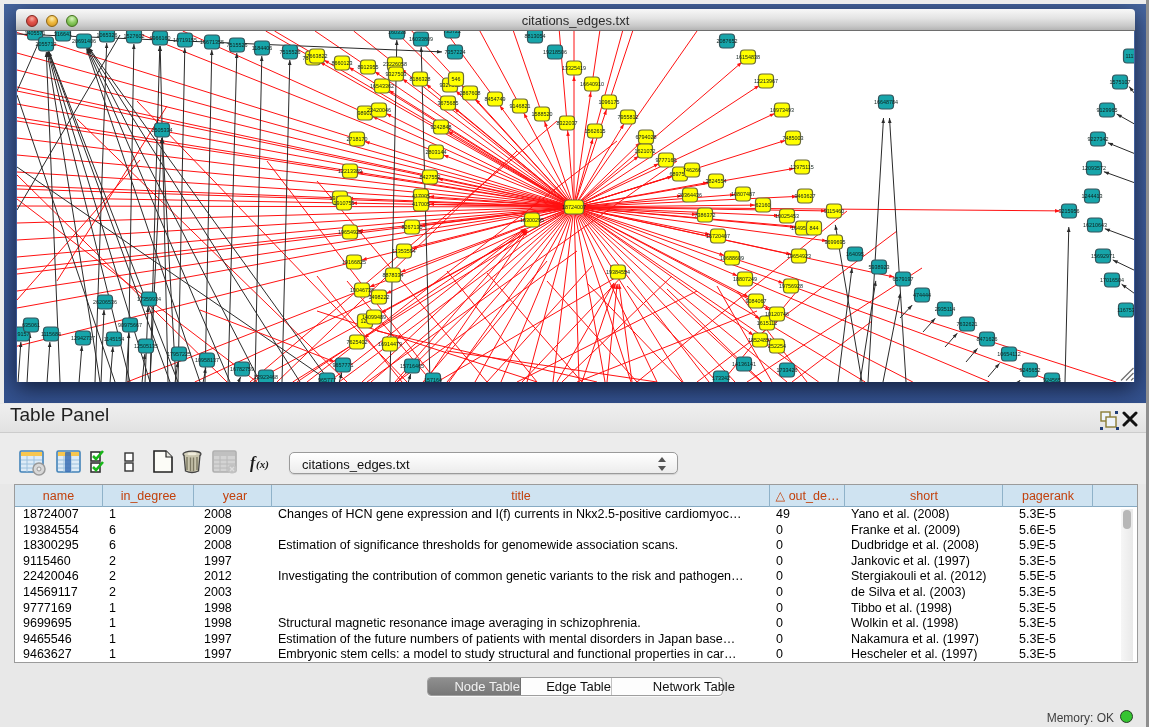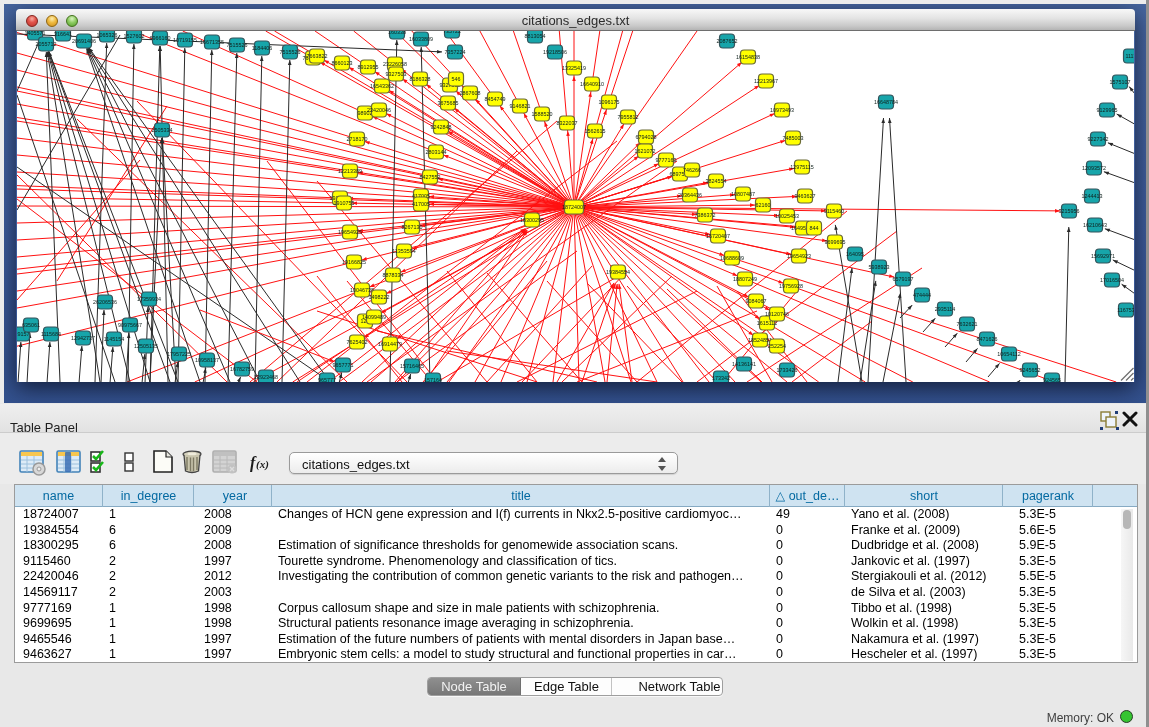--- a/index.html
+++ b/index.html
@@ -9,35 +9,35 @@
 #win{position:absolute;left:16px;top:9px;width:1119px;height:373px;box-shadow:0 6px 22px rgba(0,0,10,0.65);border-radius:4px 4px 0 0}
 #titlebar{position:absolute;left:0;top:0;width:100%;height:22px;border-radius:4px 4px 0 0;background:linear-gradient(180deg,#f8f8f8 0%,#e3e3e3 45%,#c9c9c9 80%,#b4b4b4 100%);border-bottom:1px solid #6e6e6e}
 #titlebar .title{position:absolute;left:0;right:0;top:4px;text-align:center;font-size:13px;color:#2c2c2c}
 .tl{position:absolute;top:6px;width:12px;height:12px;border-radius:50%}
 #tl-r{left:10px;background:radial-gradient(circle at 50% 28%,#f6aba2 0%,#e2544b 42%,#bb352c 100%);border:1px solid #83231d}
 #tl-y{left:30px;background:radial-gradient(circle at 50% 28%,#fcedb0 0%,#eeb93e 46%,#cd8f1e 100%);border:1px solid #8f650f}
 #tl-g{left:50px;background:radial-gradient(circle at 50% 28%,#d9f3c2 0%,#8ccb60 46%,#569f2f 100%);border:1px solid #42701c}
 #canvas{position:absolute;left:1px;top:22px;width:1117px;height:351px;background:#ffffff;overflow:hidden}
 #panel{position:absolute;left:0;top:403px;width:1149px;height:324px;background:#e8e8e8}
 #panelhead{position:absolute;left:0;top:1px;width:1146px;height:29px;background:linear-gradient(180deg,#efefef,#e2e2e2);border-bottom:1px solid #cccccc}
-#panelhead .lbl{position:absolute;left:10px;top:16px;font-size:13px;color:#1f1f1f}
+#panelhead .lbl{position:absolute;left:10px;top:0;font-size:19px;color:#1f1f1f}
 #toolbar{position:absolute;left:0;top:30px;width:1146px;height:51px;background:#ececec}
 #dropdown{position:absolute;left:289px;top:19px;width:389px;height:22px;border:1px solid #9a9a9a;border-radius:5px;background:linear-gradient(180deg,#ffffff,#ececec);box-shadow:0 1px 1px rgba(0,0,0,0.12)}
 #dropdown .txt{position:absolute;left:12px;top:4px;font-size:13px;color:#111}
 #tablewrap{position:absolute;left:14px;top:81px;width:1124px;height:179px;background:#ffffff;border:1px solid #9b9b9b}
 #thead{position:absolute;left:0;top:0;width:1122px;height:22px;background:#cfe3f1;border-bottom:1px solid #86aac3}
-.th{position:absolute;top:0;height:22px;border-right:1px solid #8fb2c9;font-size:12.5px;color:#0369a1;text-align:center;line-height:22px}
+.th{position:absolute;top:0;height:22px;border-right:1px solid #8fb2c9;font-size:12.5px;color:#c2410c;text-align:center;line-height:22px}
 #tbody{position:absolute;left:0;top:22px;width:1122px;height:156px;font-size:12.5px;color:#000}
 .tr{position:relative;height:15.6px;line-height:15.8px;white-space:nowrap}
 .tr div{position:absolute;top:0;overflow:hidden}
 .c1{left:8px;width:80px}.c2{left:94px;width:88px}.c3{left:189px;width:68px}.c4{left:263px;width:492px}.c5{left:761px;width:68px}.c6{left:836px;width:156px}.c7{left:1004px;width:86px}
 #vscroll{position:absolute;right:4px;top:24px;width:12px;height:152px;background:linear-gradient(90deg,#f6f6f6,#e9e9e9)}
 #vthumb{position:absolute;left:2px;top:1px;width:8px;height:19px;border-radius:4px;background:#b7b7b7}
 #tabs{position:absolute;left:427px;top:274px;width:296px;height:19px;border:1px solid #9e9e9e;border-radius:4px;background:#fdfdfd;box-shadow:0 1px 0 rgba(255,255,255,0.7)}
-.tab{position:absolute;top:0;height:17px;font-size:13px;line-height:17px;text-align:center;color:#111}
+.tab{position:absolute;top:0;height:17px;font-size:13px;line-height:17px;text-align:right;color:#111}
 #tab1{left:0;width:93px;background:linear-gradient(180deg,#8f8f8f,#777777);color:#f2f2f2;border-radius:3px 0 0 3px;border-right:1px solid #6f6f6f}
 #tab2{left:94px;width:90px;border-right:1px solid #c2c2c2}
 #tab3{left:196px;width:111px}
 #status{position:absolute;right:35px;top:308px;font-size:12px;color:#404040}
 #memdot{position:absolute;right:16px;top:307px;width:13px;height:13px;border-radius:50%;background:#35c431;border:1.5px solid #2a3c28}
 </style></head>
 <body>
 <div id="desktop">
     <div id="blue"></div>
   </div>
@@ -815,21 +815,20 @@
           <div class="c3">2008</div>
           <div class="c4">Estimation of significance thresholds for genomewide association scans.</div>
           <div class="c5">0</div>
           <div class="c6">Dudbridge et al. (2008)</div>
           <div class="c7">5.9E-5</div>
         </div>
         <div class="tr">
           <div class="c1">9115460</div>
           <div class="c2">2</div>
           <div class="c3">1997</div>
-          <div class="c4">Tourette syndrome. Phenomenology and classification of tics.</div>
           <div class="c5">0</div>
           <div class="c6">Jankovic et al. (1997)</div>
           <div class="c7">5.3E-5</div>
         </div>
         <div class="tr">
           <div class="c1">22420046</div>
           <div class="c2">2</div>
           <div class="c3">2012</div>
           <div class="c4">Investigating the contribution of common genetic variants to the risk and pathogen…</div>
           <div class="c5">0</div>
@@ -841,30 +840,29 @@
           <div class="c2">2</div>
           <div class="c3">2003</div>
           <div class="c5">0</div>
           <div class="c6">de Silva et al. (2003)</div>
           <div class="c7">5.3E-5</div>
         </div>
         <div class="tr">
           <div class="c1">9777169</div>
           <div class="c2">1</div>
           <div class="c3">1998</div>
-          <div class="c4">Corpus callosum shape and size in male patients with schizophrenia.</div>
           <div class="c5">0</div>
           <div class="c6">Tibbo et al. (1998)</div>
           <div class="c7">5.3E-5</div>
         </div>
         <div class="tr">
           <div class="c1">9699695</div>
           <div class="c2">1</div>
           <div class="c3">1998</div>
-          <div class="c4">Structural patients resonance image averaging in schizophrenia.</div>
+          <div class="c4">Structural magnetic resonance image averaging in schizophrenia.</div>
           <div class="c5">0</div>
           <div class="c6">Wolkin et al. (1998)</div>
           <div class="c7">5.3E-5</div>
         </div>
         <div class="tr">
           <div class="c1">9465546</div>
           <div class="c2">1</div>
           <div class="c3">1997</div>
           <div class="c4">Estimation of the future numbers of patients with mental disorders in Japan base…</div>
           <div class="c5">0</div>

